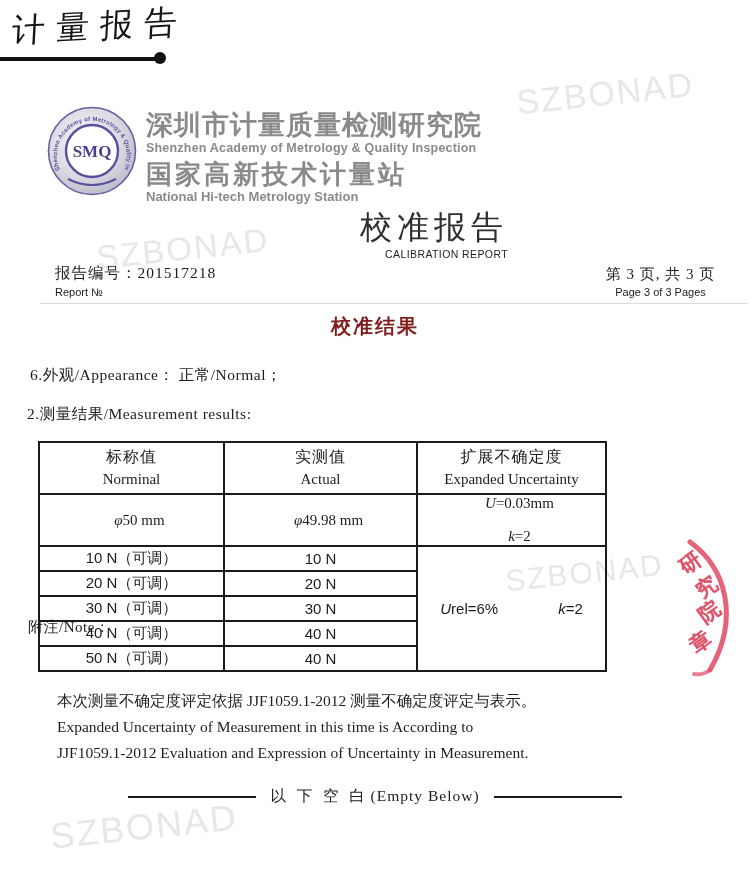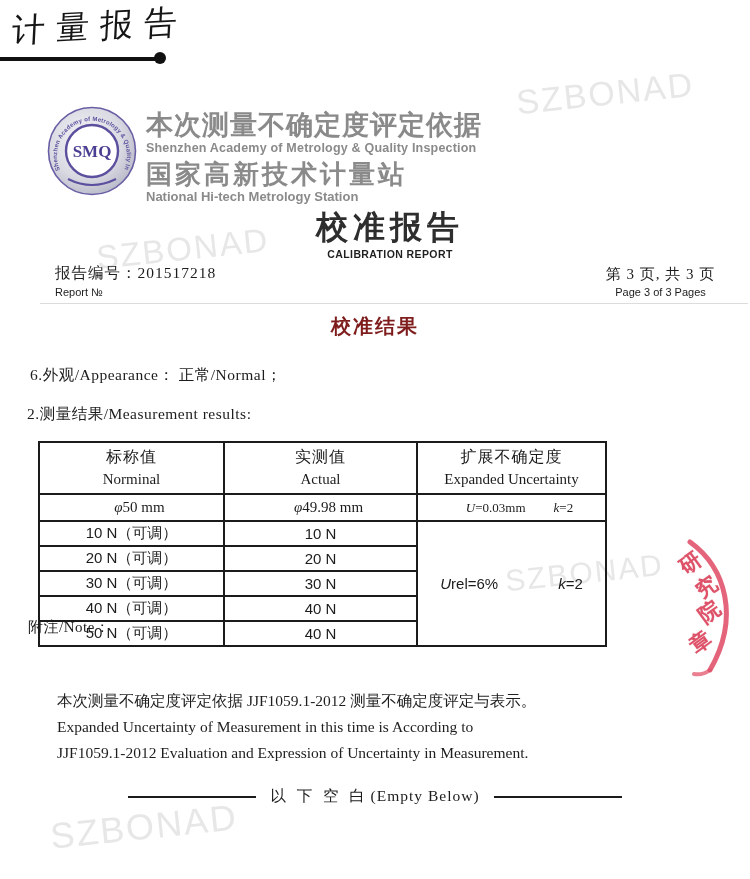--- a/index.html
+++ b/index.html
@@ -38,21 +38,21 @@
 
   
   .logo{position:absolute;left:47px;top:106px;z-index:2;}
   .org-block{position:absolute;left:146px;top:110px;z-index:2;color:#8a8a8a;}
   .org-cn{font-family:"Liberation Sans","DejaVu Sans",sans-serif;font-weight:bold;font-size:27px;letter-spacing:1px;line-height:31px;}
   .org-en{font-family:"Liberation Sans","DejaVu Sans",sans-serif;font-weight:bold;font-size:12.5px;letter-spacing:.2px;line-height:15px;}
   .station-cn{font-family:"Liberation Sans","DejaVu Sans",sans-serif;font-weight:bold;font-size:26px;letter-spacing:3px;line-height:30px;margin-top:3px;}
   .station-en{font-family:"Liberation Sans","DejaVu Sans",sans-serif;font-weight:bold;font-size:13px;line-height:15px;}
 
   
-  .title-block{position:absolute;left:260px;top:208px;width:260px;text-align:center;z-index:2;font-weight:bold;}
+  .title-block{position:absolute;left:248px;top:208px;width:260px;text-align:right;z-index:2;}
   .title-cn{font-family:"Liberation Sans","DejaVu Sans",sans-serif;font-size:32px;letter-spacing:5px;color:#2e2e2e;line-height:38px;}
   .title-en{font-family:"Liberation Sans","DejaVu Sans",sans-serif;font-size:10.5px;letter-spacing:.4px;color:#1f1f1f;margin-top:2px;}
 
   
   .report-no{position:absolute;left:55px;top:263px;z-index:2;}
   .report-no .cn{font-size:15.5px;letter-spacing:1px;}
   .report-no .en{font-family:"Liberation Sans","DejaVu Sans",sans-serif;font-size:11px;margin-top:2px;}
   .page-info{position:absolute;left:588px;top:265px;width:145px;text-align:center;z-index:2;}
   .page-info .cn{font-size:15px;letter-spacing:1px;}
   .page-info .en{font-family:"Liberation Sans","DejaVu Sans",sans-serif;font-size:11px;margin-top:2px;}
@@ -76,21 +76,21 @@
   .result-table td{
     border:2px solid #1b1b1b;
     text-align:center;vertical-align:middle;
     padding:0;
   }
   .th-cell{height:50px;}
   .th-cn{font-size:16px;letter-spacing:1px;display:block;line-height:22px;}
   .th-en{font-size:15px;display:block;line-height:22px;}
   .dia-row td{height:25px;font-size:15px;padding-left:16px;}
   .force-row td{height:23px;font-size:15px;font-family:"Liberation Sans","DejaVu Sans",sans-serif;}
-  .uk-wrap{display:flex;justify-content:center;align-items:center;gap:28px;font-size:13px;}
+  .uk-wrap{display:flex;justify-content:center;align-items:center;gap:16px;font-size:15px;flex-direction:column;}
   .uk-wrap-merged{display:flex;justify-content:center;align-items:center;gap:60px;font-size:15px;}
   .fl-italic{display:inline-block;}
   .fl-italic::first-letter{font-style:italic;}
 
   
   .note-label{position:absolute;left:28px;top:618px;font-size:15px;letter-spacing:.5px;z-index:2;}
   .note-body{position:absolute;left:57px;top:688px;width:620px;font-size:15.5px;line-height:26px;z-index:2;color:#1e1e1e;}
 
   
   .empty-below{position:absolute;left:0;top:786px;width:750px;display:flex;justify-content:center;align-items:center;gap:14px;z-index:2;}
@@ -136,21 +136,21 @@
       <text font-size="6" fill="#5b4f9e" font-weight="bold" font-family="Liberation Sans, sans-serif" letter-spacing="0.2">
         <textPath href="#rimTextPath">Shenzhen Academy of Metrology &amp; Quality Inspection</textPath>
       </text>
       <path d="M21,73 Q45,85 69,73" stroke="#5b4f9e" stroke-width="2" fill="none"></path>
       <circle cx="45" cy="45" r="26" fill="#ffffff" stroke="#5b4f9e" stroke-width="2.4"></circle>
       <text x="45" y="51" text-anchor="middle" font-size="17" font-weight="bold" fill="#4a3f92" font-family="Liberation Serif, serif">SMQ</text>
     </svg>
   </div>
 
   <div class="org-block">
-    <div class="org-cn">本次测量不确定度评定依据</div>
+    <div class="org-cn">深圳市计量质量检测研究院</div>
     <div class="org-en">Shenzhen Academy of Metrology &amp; Quality Inspection</div>
     <div class="station-cn">国家高新技术计量站</div>
     <div class="station-en">National Hi-tech Metrology Station</div>
   </div>
 
   <div class="title-block">
     <div class="title-cn">校准报告</div>
     <div class="title-en">CALIBRATION REPORT</div>
   </div>
 

